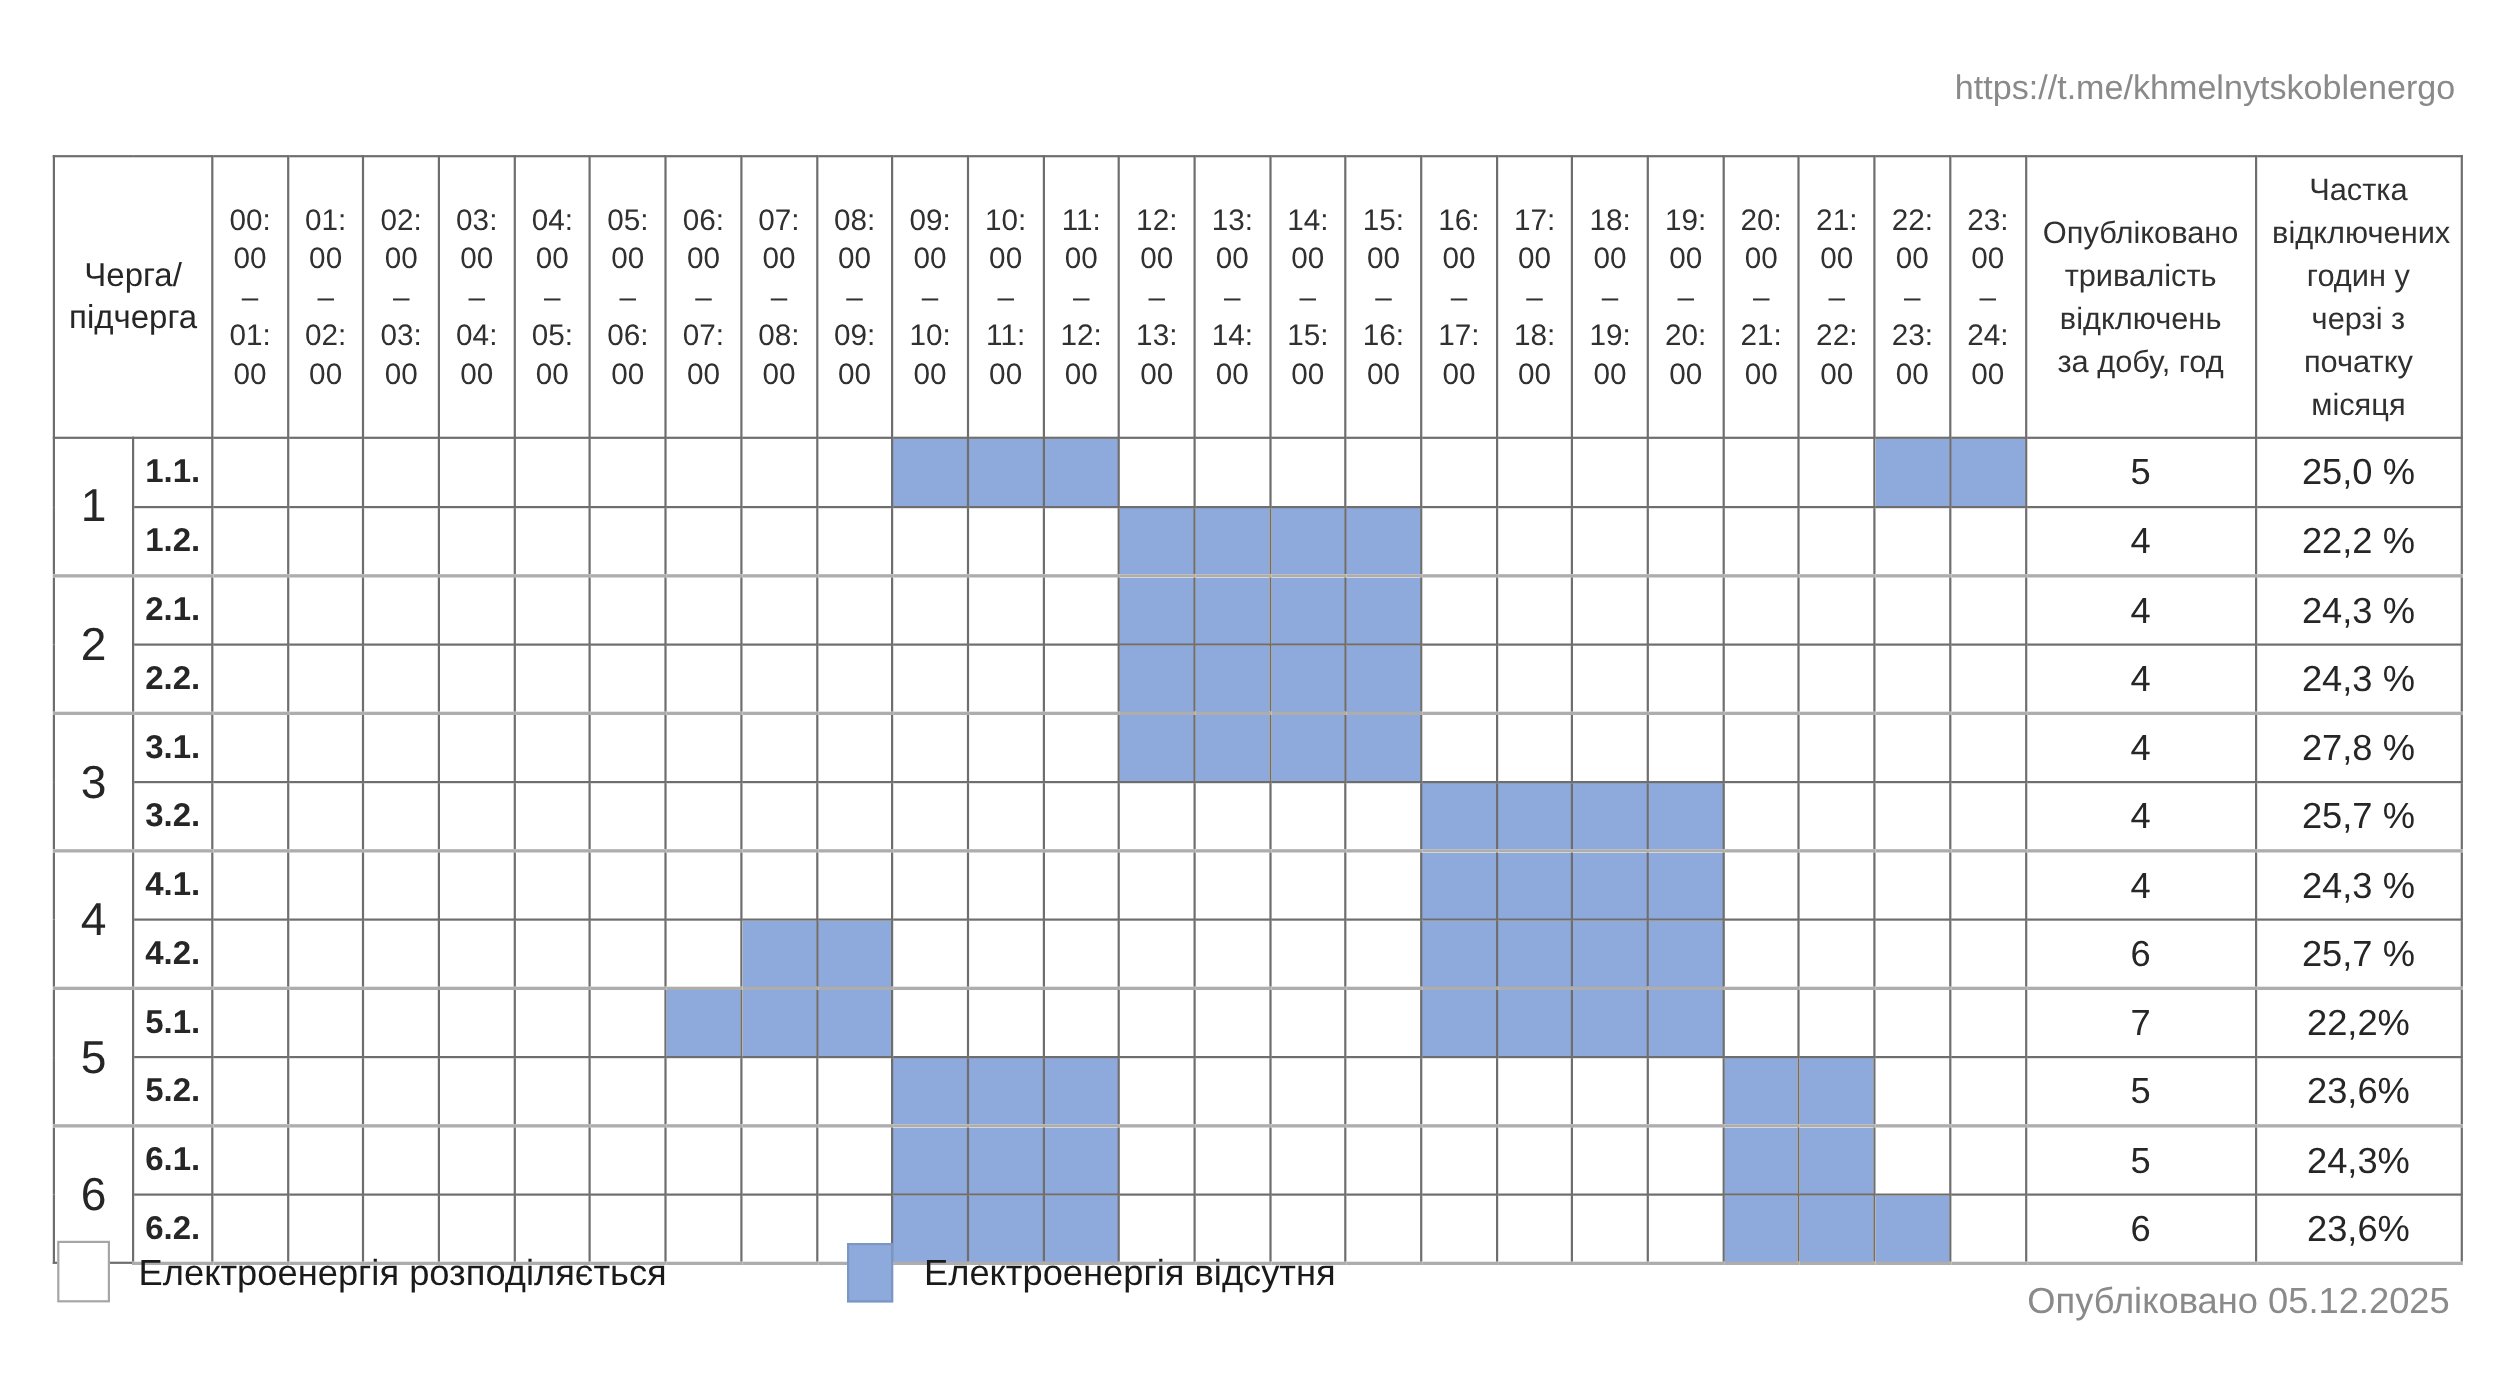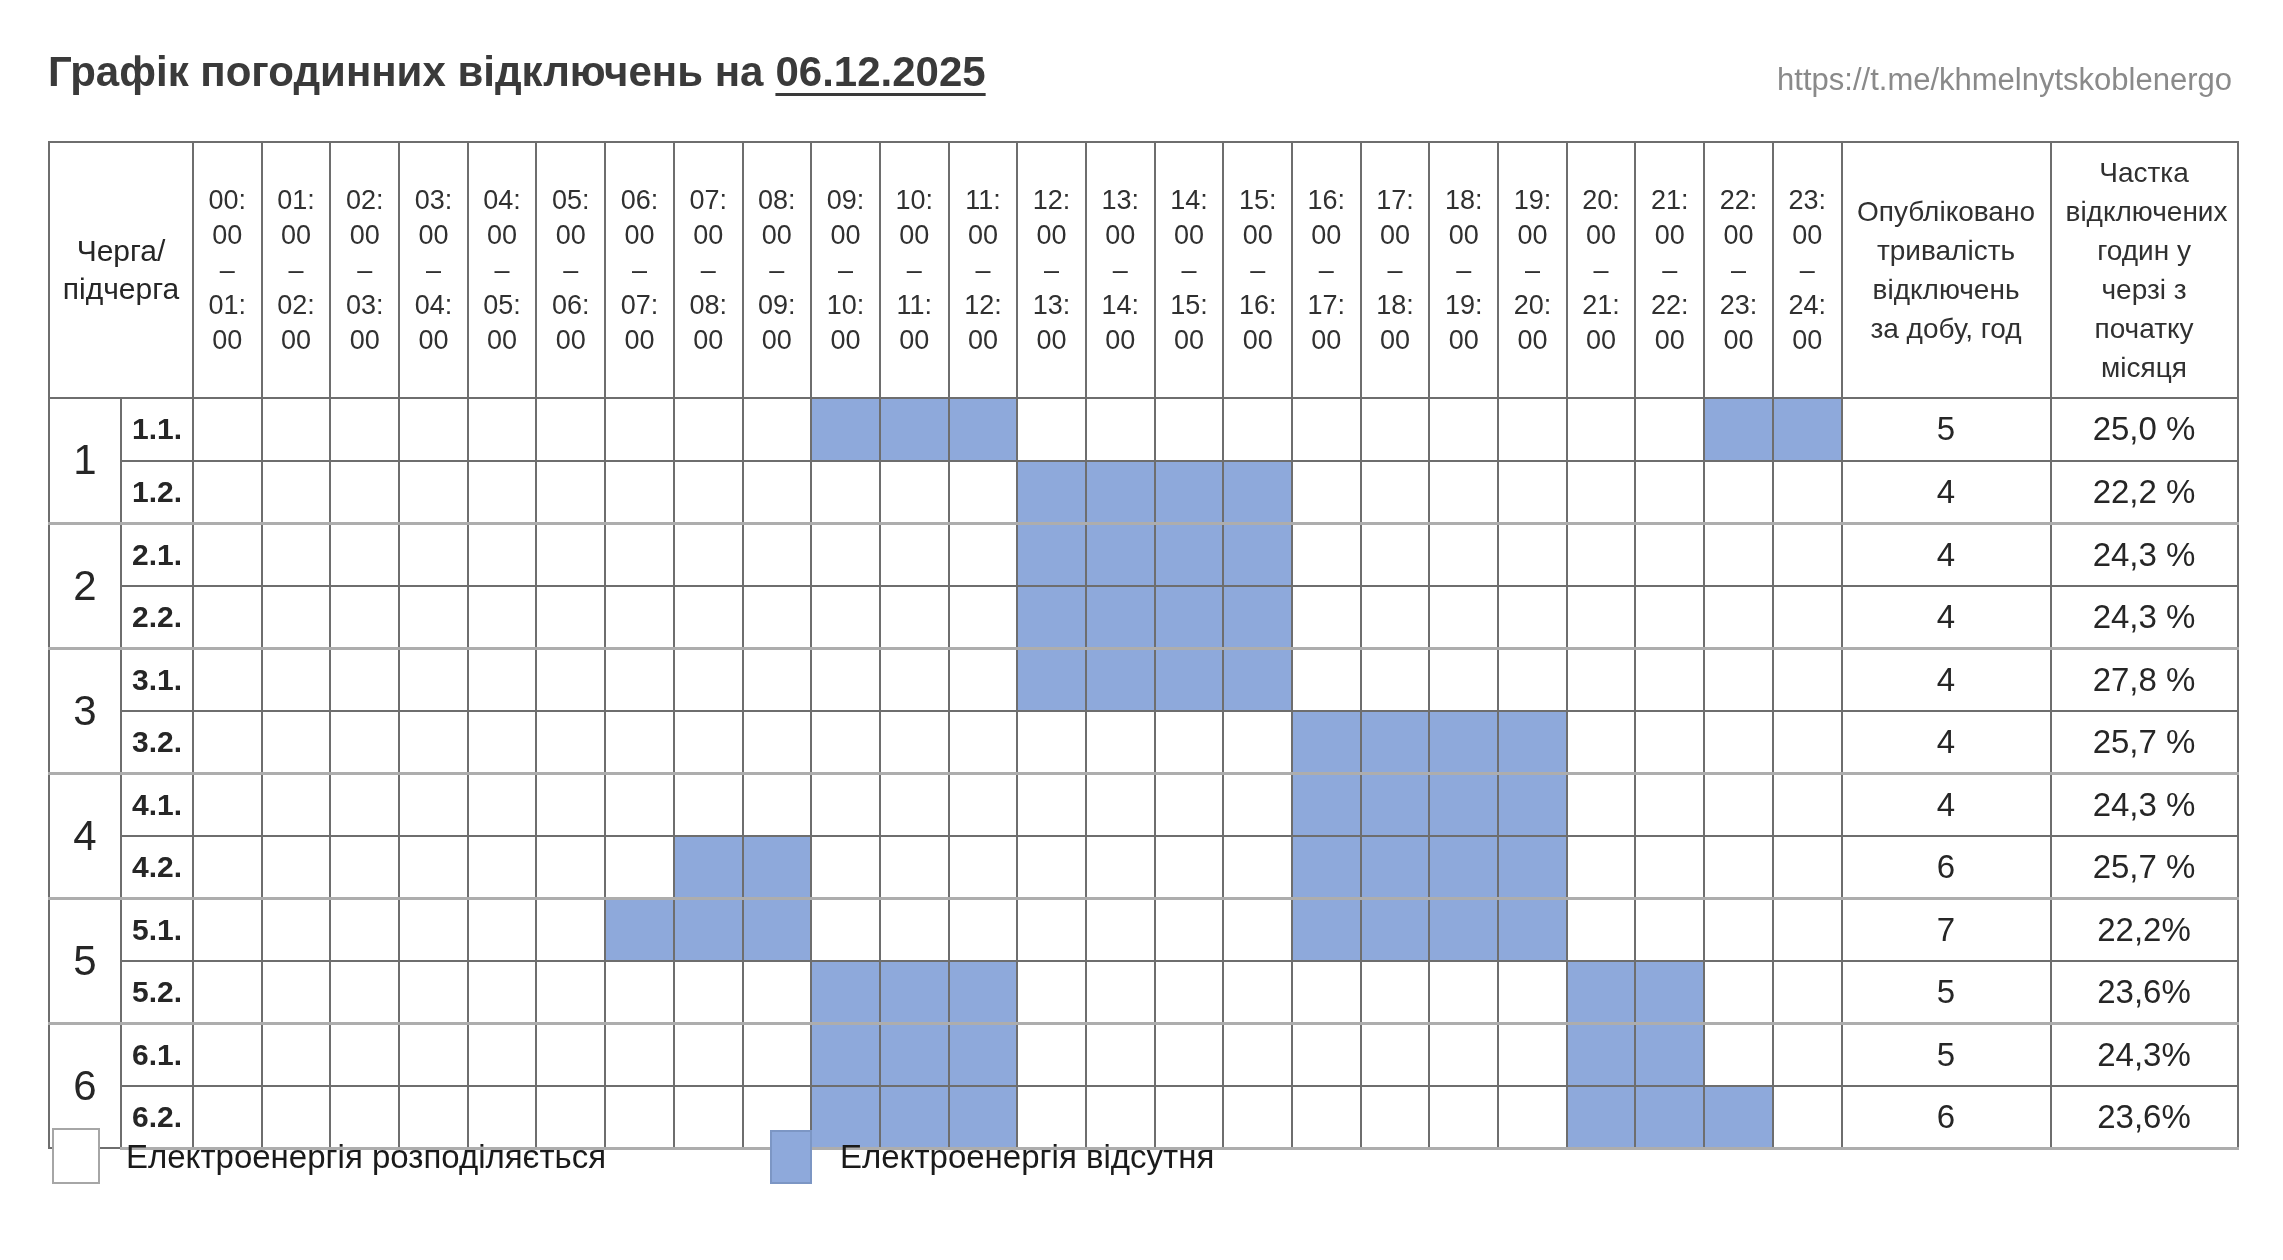--- a/index.html
+++ b/index.html
@@ -42,23 +42,20 @@
   .lab-on{left:126px;}
   .lab-off{left:840px;}
   .published{position:absolute;right:56px;top:1164px;font-size:33px;color:var(--muted,#8A8A8A);}
 </style>
 </head>
 <body>
 
 <div class="page" style="--outage: #8EA9DB; --grid: #6E6E6E; --groupline: #ADADAD; --title: #3A3A3A; --muted: #8A8A8A;">
 
   <div class="topbar">
-    <div class="title">
-      <span>Графік погодинних відключень на</span><span class="title-date">06.12.2025</span>
-    </div>
     <div class="source-link">https://t.me/khmelnytskoblenergo</div>
   </div>
 
   <table class="sched">
     <colgroup id="cols">
       <col class="c-queue">
         <col class="c-sub">
       <col class="c-hour">
         <col class="c-hour">
         <col class="c-hour">
@@ -572,14 +569,15 @@
       </tbody>
   </table>
 
   <div class="legend">
     <span class="swatch sw-on"></span>
     <span class="legend-label lab-on">Електроенергія розподіляється</span>
     <span class="swatch sw-off"></span>
     <span class="legend-label lab-off">Електроенергія відсутня</span>
   </div>
 
+  <div class="published">Опубліковано 05.12.2025</div>
 
 </div>
 
 </body></html>

